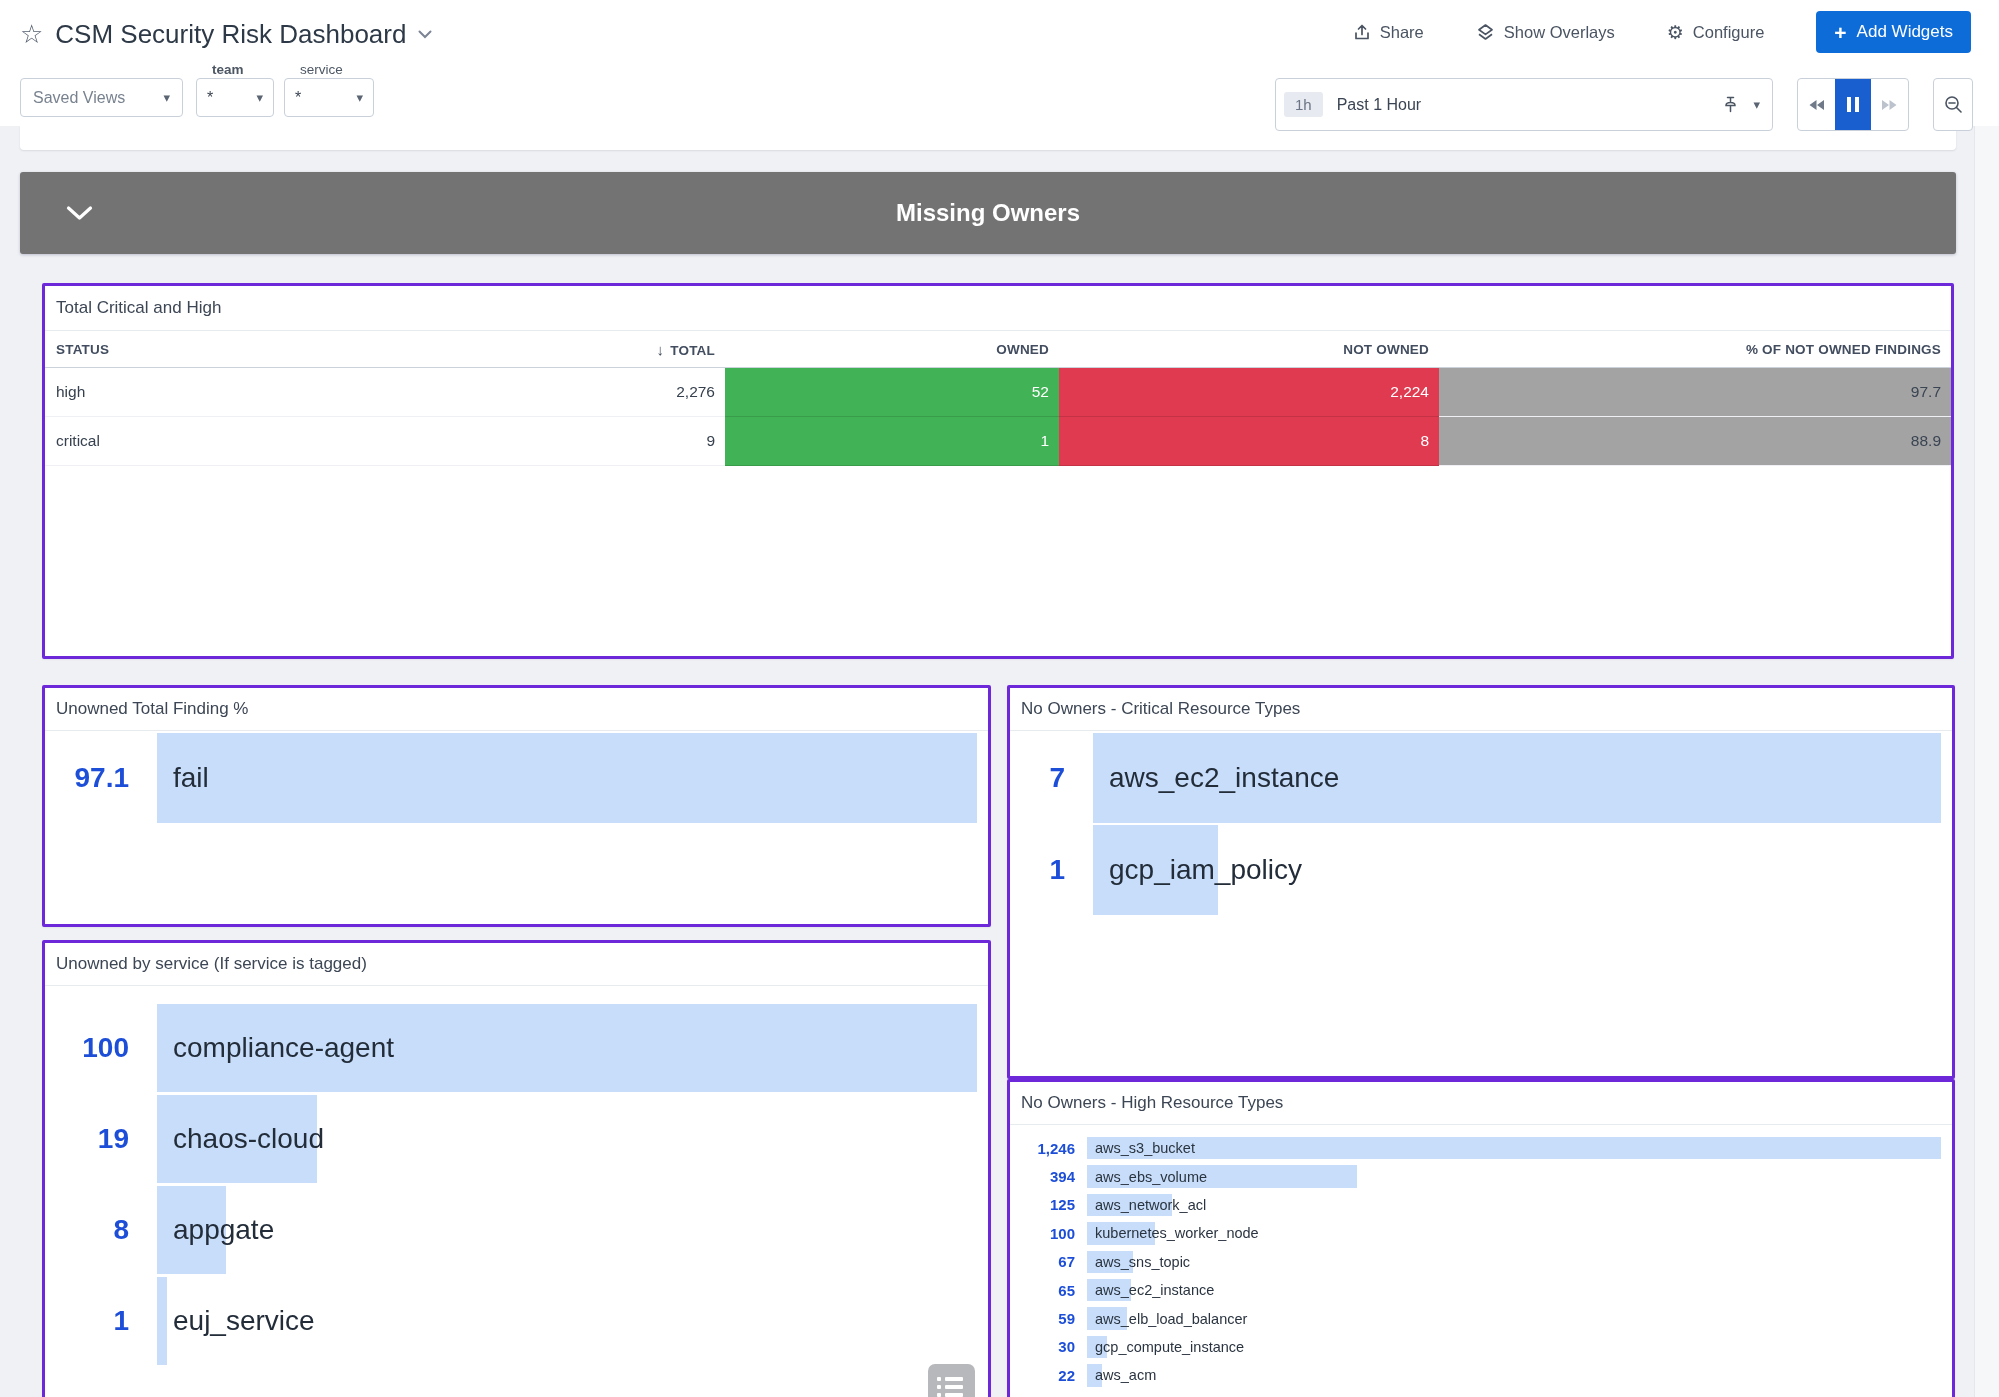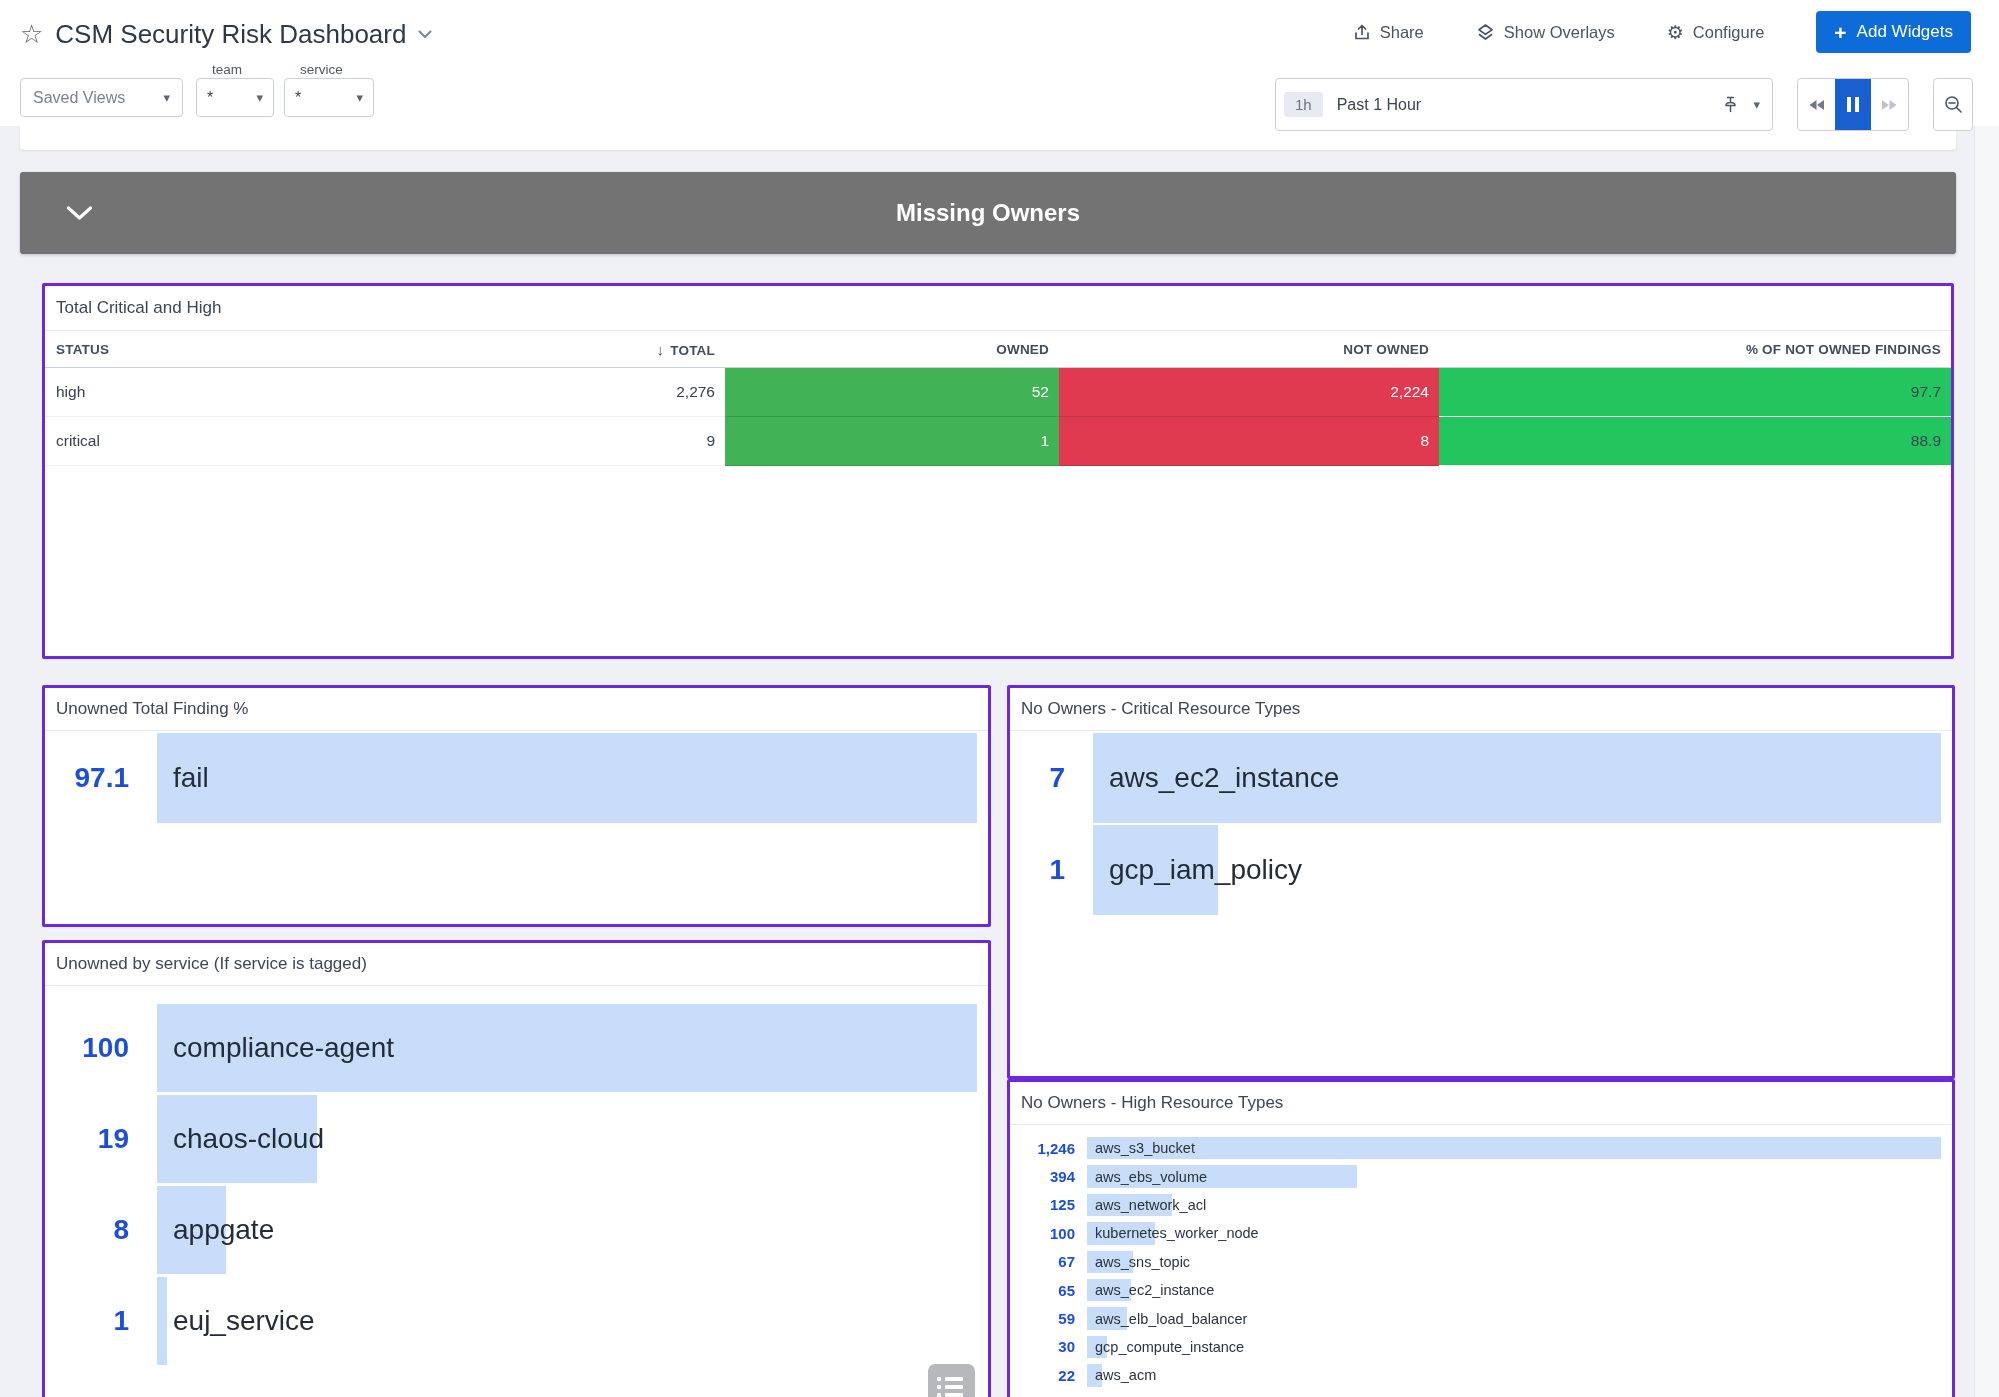--- a/index.html
+++ b/index.html
@@ -20,21 +20,21 @@
 
   
   .ctl{position:absolute;top:78px;height:39px;box-sizing:border-box;border:1px solid #c9d0da;border-radius:4px;
        background:#fff;display:flex;align-items:center;}
   .savedviews{left:20px;width:163px;padding:0 12px;justify-content:space-between;color:#78828f;font-size:16px;}
   .tri{color:#5a6472;font-size:13px;}
   .fieldset{padding:0 10px;justify-content:space-between;color:#3a4452;font-size:16px;}
   .f-team{left:196px;width:78px;}
   .f-service{left:284px;width:90px;}
   .flegend{position:absolute;top:62px;font-size:13.5px;color:#4d5764;background:#fff;padding:0 4px;z-index:6;}
-  .flegend.team{left:208px;}
+  .flegend.team{left:208px;font-weight:bold;}
   .flegend.service{left:296px;}
 
   .timegroup{position:absolute;right:26px;top:78px;display:flex;gap:24px;align-items:stretch;height:53px;}
   .timebox{width:498px;box-sizing:border-box;border:1px solid #c9d0da;border-radius:4px;background:#fff;
            display:flex;align-items:center;padding:0 12px 0 8px;}
   .tbadge{background:#e7eaf0;border-radius:3px;padding:4px 11px;font-size:15px;color:#6b7585;}
   .tlabel{margin-left:14px;font-size:16px;color:#3a4452;}
   .timebox .spacer{flex:1;}
   .playback{width:112px;box-sizing:border-box;border:1px solid #c9d0da;border-radius:4px;overflow:hidden;
             display:flex;background:#fff;}
@@ -68,21 +68,21 @@
          font-size:13.5px;font-weight:700;color:#424d5f;letter-spacing:.2px;}
   .thead .hc{text-align:right;padding-right:10px;cursor:pointer;}
   .thead .hc.first{text-align:left;padding-left:11px;}
   .sort-arrow{font-weight:400;margin-right:6px;font-size:15px;}
   .trow{height:49px;}
   .cell{display:flex;align-items:center;justify-content:flex-end;padding-right:10px;
         font-size:15.5px;color:#36404e;border-bottom:1px solid #eef0f3;}
   .cell.status{justify-content:flex-start;padding-left:11px;}
   .cell.owned{background:#41b255;color:#fff;border-bottom:1px solid rgba(0,0,0,.12);}
   .cell.notowned{background:#e03a50;color:#fff;border-bottom:1px solid rgba(0,0,0,.12);}
-  .cell.pct{background:#22c55e;color:#3a4452;}
+  .cell.pct{background:#a3a3a3;color:#3a4452;}
 
   
   .rows{position:absolute;left:3px;right:3px;top:43px;bottom:3px;padding:2px 8px 0 8px;
         display:flex;flex-direction:column;overflow:hidden;}
   .tl-row{display:flex;align-items:stretch;height:90px;margin-bottom:2px;flex:none;cursor:pointer;}
   .tl-val{width:73px;display:flex;align-items:center;justify-content:flex-end;
           font-weight:700;font-size:28px;color:#1d4ed8;flex:none;}
   .tl-barwrap{position:relative;flex:1;margin-left:28px;}
   .tl-bar{position:absolute;left:0;top:0;bottom:0;background:#c7ddf9;}
   .tl-label{position:absolute;left:16px;top:50%;transform:translateY(-50%);

